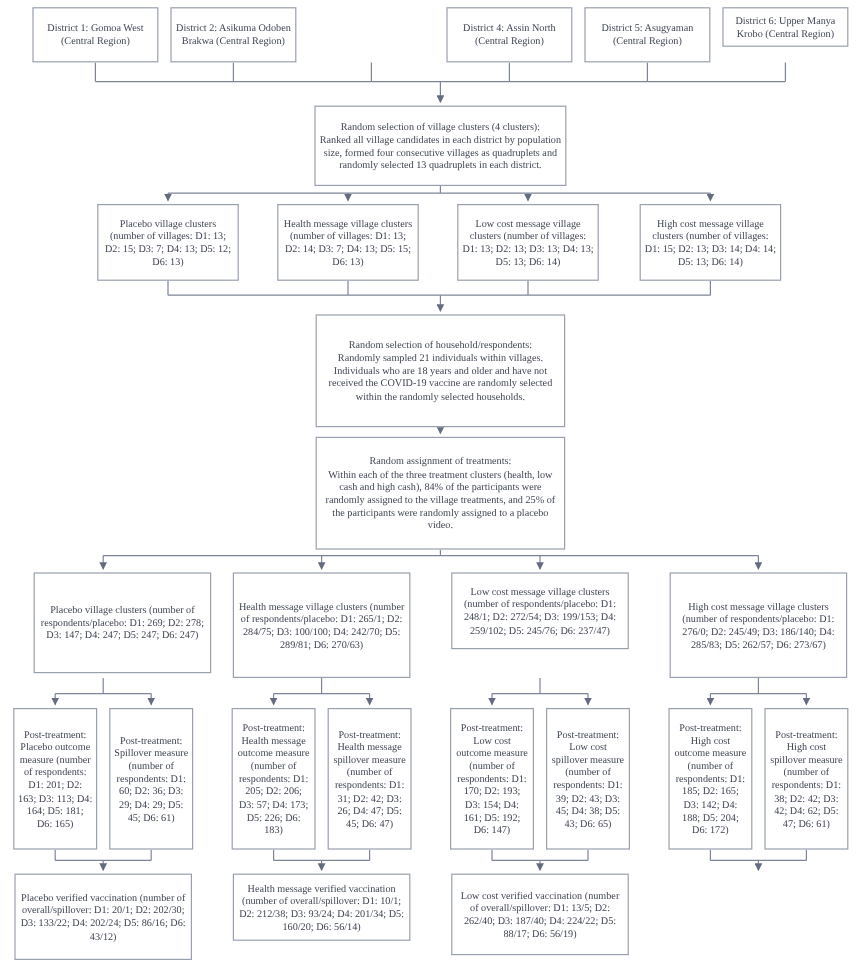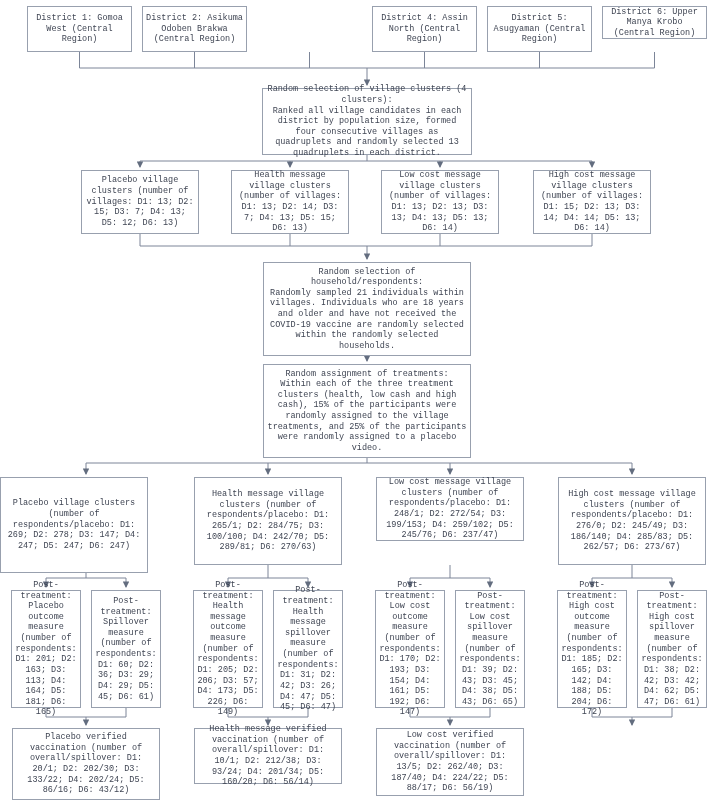--- a/index.html
+++ b/index.html
@@ -1,21 +1,21 @@
 <!DOCTYPE html>
 <html><head>
 <meta charset="utf-8">
 <style>
   html, body { margin: 0; padding: 0; background: #ffffff; }
   #stage {
     position: relative;
     width: 723px;
     height: 801px;
     background: #ffffff;
-    font-family: Liberation Mono, monospace;
+    font-family: Liberation Serif, serif;
     overflow: hidden;
   }
   #connectors {
     position: absolute;
     left: 0; top: 0;
     width: 723px; height: 801px;
     z-index: 0;
   }
   .box {
     position: absolute;
@@ -102,30 +102,30 @@
 
   <div class="box" style="left:81px;top:170px;width:118px;height:64px">Placebo village clusters (number of villages: D1: 13; D2: 15; D3: 7; D4: 13; D5: 12; D6: 13)</div>
   <div class="box" style="left:231px;top:170px;width:118px;height:64px">Health message village clusters (number of villages: D1: 13; D2: 14; D3: 7; D4: 13; D5: 15; D6: 13)</div>
   <div class="box" style="left:381px;top:170px;width:118px;height:64px">Low cost message village clusters (number of villages: D1: 13; D2: 13; D3: 13; D4: 13; D5: 13; D6: 14)</div>
   <div class="box" style="left:533px;top:170px;width:118px;height:64px">High cost message village clusters (number of villages: D1: 15; D2: 13; D3: 14; D4: 14; D5: 13; D6: 14)</div>
 
   <div class="box" style="left:263px;top:262px;width:208px;height:94px">Random selection of household/respondents:
 Randomly sampled 21 individuals within villages. Individuals who are 18 years and older and have not received the COVID-19 vaccine are randomly selected within the randomly selected households.</div>
 
   <div class="box" style="left:263px;top:364px;width:208px;height:94px">Random assignment of treatments:
-Within each of the three treatment clusters (health, low cash and high cash), 15% of the participants were randomly assigned to the village treatments, and 25% of the participants were randomly assigned to a placebo video.</div>
+Within each of the three treatment clusters (health, low cash and high cash), 84% of the participants were randomly assigned to the village treatments, and 25% of the participants were randomly assigned to a placebo video.</div>
 
-  <div class="box" style="left:0;top:477px;width:148px;height:96px">Placebo village clusters (number of respondents/placebo: D1: 269; D2: 278; D3: 147; D4: 247; D5: 247; D6: 247)</div>
+  <div class="box" style="left:28px;top:477px;width:148px;height:84px">Placebo village clusters (number of respondents/placebo: D1: 269; D2: 278; D3: 147; D4: 247; D5: 247; D6: 247)</div>
   <div class="box" style="left:194px;top:477px;width:148px;height:88px">Health message village clusters (number of respondents/placebo: D1: 265/1; D2: 284/75; D3: 100/100; D4: 242/70; D5: 289/81; D6: 270/63)</div>
   <div class="box" style="left:376px;top:477px;width:148px;height:64px">Low cost message village clusters (number of respondents/placebo: D1: 248/1; D2: 272/54; D3: 199/153; D4: 259/102; D5: 245/76; D6: 237/47)</div>
   <div class="box" style="left:558px;top:477px;width:148px;height:88px">High cost message village clusters (number of respondents/placebo: D1: 276/0; D2: 245/49; D3: 186/140; D4: 285/83; D5: 262/57; D6: 273/67)</div>
 
   <div class="box" style="left:11px;top:590px;width:70px;height:118px">Post-treatment: Placebo outcome measure (number of respondents: D1: 201; D2: 163; D3: 113; D4: 164; D5: 181; D6: 165)</div>
   <div class="box" style="left:91px;top:590px;width:70px;height:118px">Post-treatment: Spillover measure (number of respondents: D1: 60; D2: 36; D3: 29; D4: 29; D5: 45; D6: 61)</div>
-  <div class="box" style="left:193px;top:590px;width:70px;height:118px">Post-treatment: Health message outcome measure (number of respondents: D1: 205; D2: 206; D3: 57; D4: 173; D5: 226; D6: 149)</div>
+  <div class="box" style="left:193px;top:590px;width:70px;height:118px">Post-treatment: Health message outcome measure (number of respondents: D1: 205; D2: 206; D3: 57; D4: 173; D5: 226; D6: 183)</div>
   <div class="box" style="left:273px;top:590px;width:70px;height:118px">Post-treatment: Health message spillover measure (number of respondents: D1: 31; D2: 42; D3: 26; D4: 47; D5: 45; D6: 47)</div>
   <div class="box" style="left:375px;top:590px;width:70px;height:118px">Post-treatment: Low cost outcome measure (number of respondents: D1: 170; D2: 193; D3: 154; D4: 161; D5: 192; D6: 147)</div>
   <div class="box" style="left:455px;top:590px;width:70px;height:118px">Post-treatment: Low cost spillover measure (number of respondents: D1: 39; D2: 43; D3: 45; D4: 38; D5: 43; D6: 65)</div>
   <div class="box" style="left:557px;top:590px;width:70px;height:118px">Post-treatment: High cost outcome measure (number of respondents: D1: 185; D2: 165; D3: 142; D4: 188; D5: 204; D6: 172)</div>
   <div class="box" style="left:637px;top:590px;width:70px;height:118px">Post-treatment: High cost spillover measure (number of respondents: D1: 38; D2: 42; D3: 42; D4: 62; D5: 47; D6: 61)</div>
 
   <div class="box" style="left:12px;top:728px;width:148px;height:72px">Placebo verified vaccination (number of overall/spillover: D1: 20/1; D2: 202/30; D3: 133/22; D4: 202/24; D5: 86/16; D6: 43/12)</div>
   <div class="box" style="left:194px;top:728px;width:148px;height:56px">Health message verified vaccination (number of overall/spillover: D1: 10/1; D2: 212/38; D3: 93/24; D4: 201/34; D5: 160/20; D6: 56/14)</div>
   <div class="box" style="left:376px;top:728px;width:148px;height:68px">Low cost verified vaccination (number of overall/spillover: D1: 13/5; D2: 262/40; D3: 187/40; D4: 224/22; D5: 88/17; D6: 56/19)</div>
 

